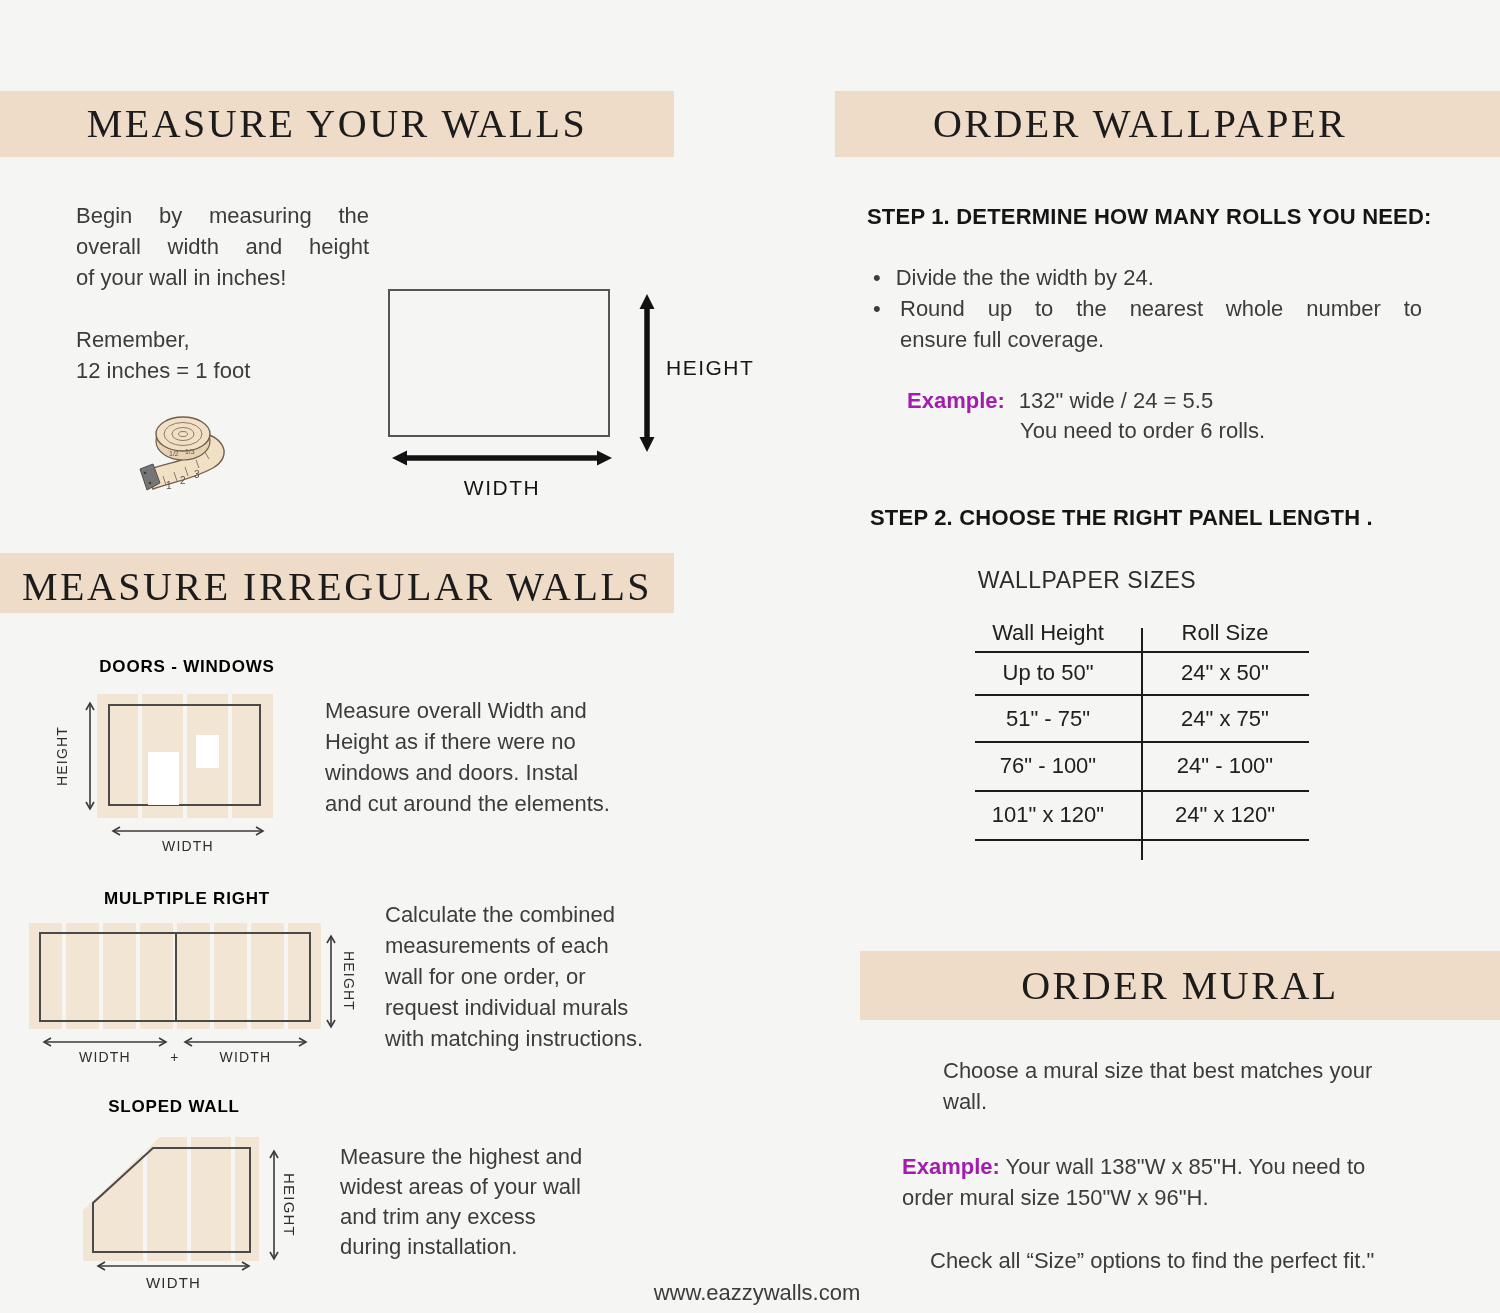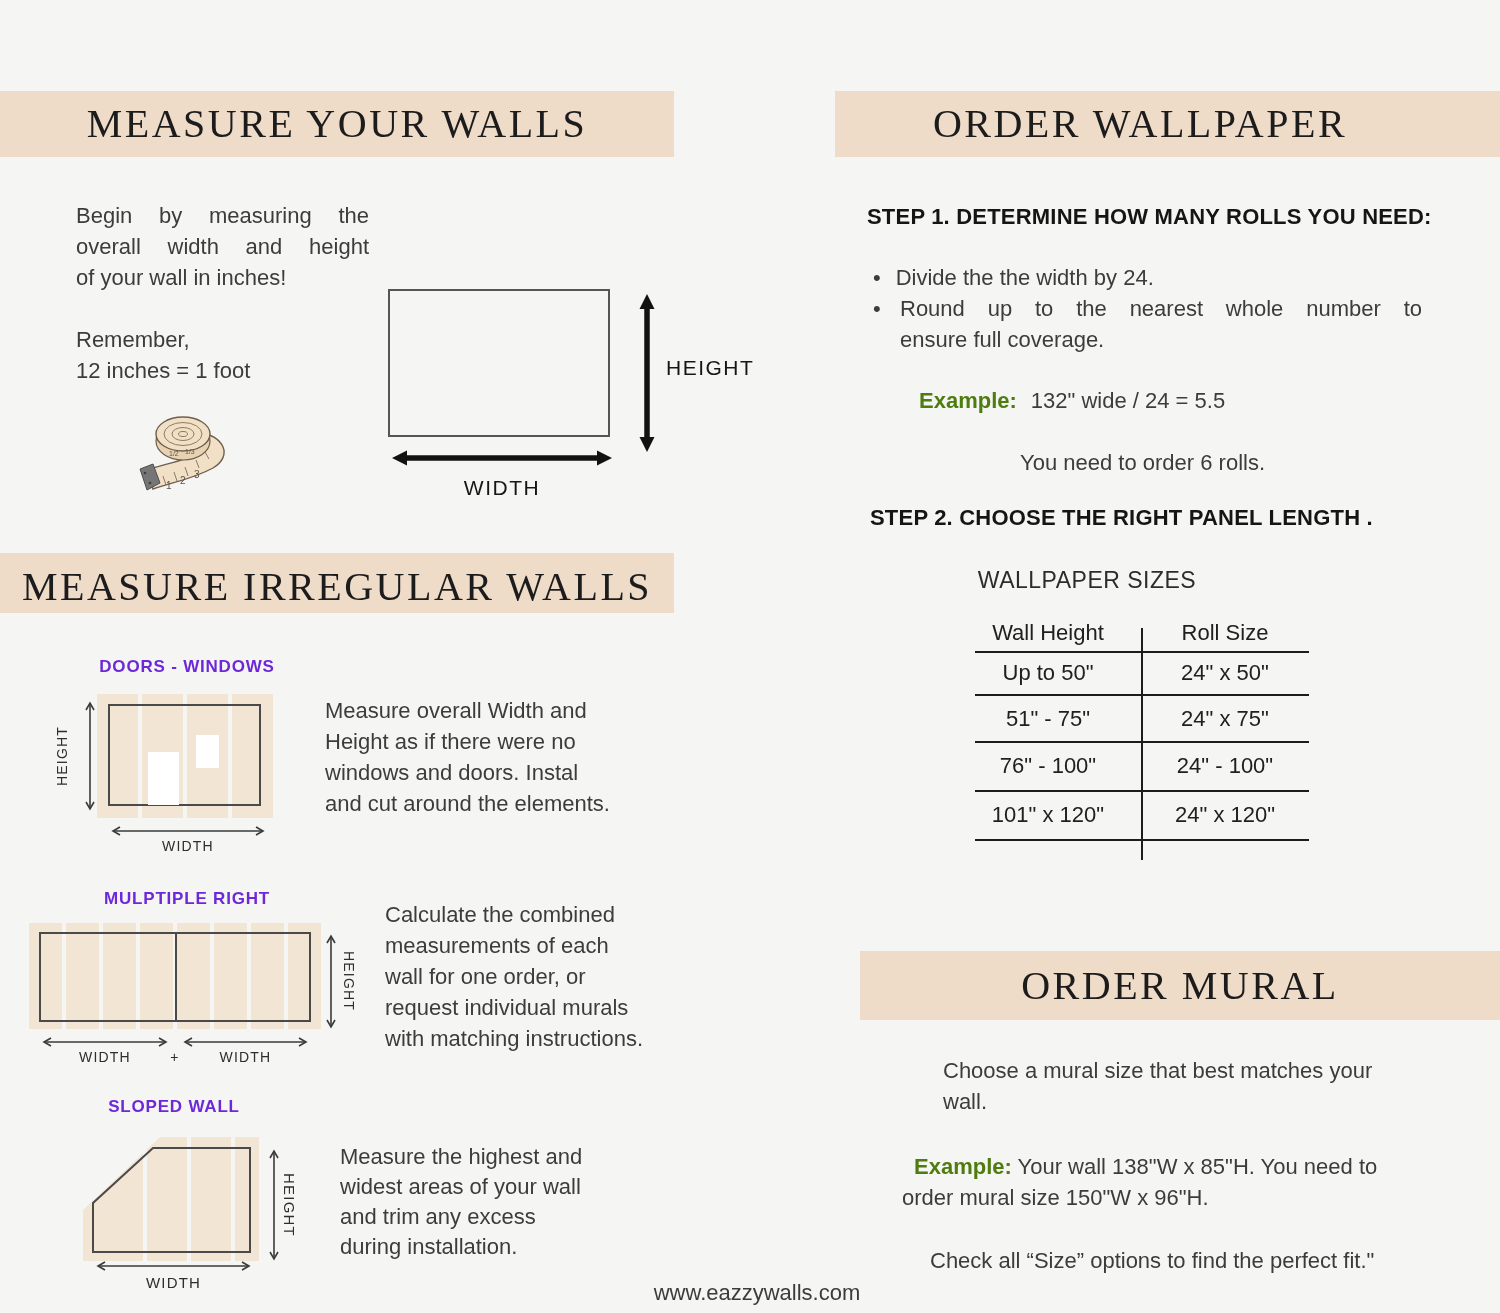--- a/index.html
+++ b/index.html
@@ -5,37 +5,37 @@
   html,body{margin:0;padding:0;}
   body{font-family:"Liberation Sans",sans-serif;background:#e9e9e9;}
   #canvas{position:relative;width:1500px;height:1313px;background:#f5f5f3;overflow:hidden;margin:0 auto;}
   .abs{position:absolute;}
   .banner{background:#eedbc8;}
   .banner-title{font-family:"Liberation Serif","DejaVu Serif",serif;font-size:40px;letter-spacing:2.5px;
     color:#1c1c1c;text-align:center;white-space:nowrap;font-weight:400;}
   .body-txt{font-size:22px;line-height:31px;color:#3c3c3c;}
   .line{white-space:nowrap;}
   .jline{text-align:justify;text-align-last:justify;white-space:normal;}
-  .bold-label{font-weight:bold;font-size:17px;letter-spacing:0.8px;color:#6d28d9;text-align:center;white-space:nowrap;}
+  .bold-label{font-weight:bold;font-size:17px;letter-spacing:0.8px;color:#000000;text-align:center;white-space:nowrap;}
   .step-head{font-weight:bold;font-size:22px;color:#151515;white-space:nowrap;letter-spacing:0.2px;}
   .small-dim{font-size:14px;letter-spacing:1.2px;color:#2e2e2e;text-align:center;white-space:nowrap;}
   .vlabel{position:absolute;font-size:14px;letter-spacing:1.2px;color:#2e2e2e;white-space:nowrap;}
   .vlabel.ccw{transform:translate(-50%,-50%) rotate(-90deg);}
   .vlabel.cw{transform:translate(-50%,-50%) rotate(90deg);}
   .dim-big{font-size:21px;letter-spacing:1.5px;color:#161616;white-space:nowrap;}
   .stripes-4{background:repeating-linear-gradient(to right,#f3e5d4 0px,#f3e5d4 41px,#f5f5f3 41px,#f5f5f3 45px);}
   .stripes-8{background:repeating-linear-gradient(to right,#f3e5d4 0px,#f3e5d4 33px,#f5f5f3 33px,#f5f5f3 37px);}
   .wall-outline{border:2px solid #4a4a4a;box-sizing:border-box;background:transparent;}
   .white-block{background:#ffffff;}
   .tbl-line{background:#1c1c1c;}
   .tbl-cellrow{display:flex;width:354px;}
   .tbl-cell{font-size:22px;color:#202020;text-align:center;white-space:nowrap;}
   .tbl-cell.c1{width:186px;}
   .tbl-cell.c2{width:168px;}
-  .ex-bold{font-weight:bold;color:#4d7c0f;margin-left:12px;}
+  .ex-bold{font-weight:bold;color:#a21caf;}
   svg{display:block;}
 </style>
 </head>
 <body>
 
 <div id="canvas">
 
   <div class="abs banner" style="left:0;top:91;left:0px;top:91px;width:674px;height:66px;">
     <div class="banner-title" style="line-height:66px;">MEASURE YOUR WALLS</div>
   </div>
@@ -229,21 +229,21 @@
       <div class="jline">Round up to the nearest whole number to</div>
       <div class="line">ensure full coverage.</div>
     </div>
   </div>
 
   <div class="abs body-txt" style="left:907px;top:385px;">
     <div class="line">
       <span class="ex-bold">Example:</span><span style="margin-left:14px;">132" wide / 24 = 5.5</span>
     </div>
   </div>
-  <div class="abs body-txt line" style="left:1020px;top:415px;margin-top:32px;">You need to order 6 rolls.</div>
+  <div class="abs body-txt line" style="left:1020px;top:415px;">You need to order 6 rolls.</div>
 
   <div class="abs step-head" style="left:870px;top:505px;">STEP 2. CHOOSE THE RIGHT PANEL LENGTH .</div>
 
   <div class="abs" style="left:957px;top:567px;width:260px;text-align:center;font-size:23px;color:#2c2c2c;letter-spacing:0.5px;white-space:nowrap;">WALLPAPER SIZES</div>
 
   <div class="abs" style="left:955px;top:620px;width:354px;height:240px;">
     <div class="abs tbl-cellrow" style="left:0px;top:0px;">
       <div class="tbl-cell c1">Wall Height</div>
       <div class="tbl-cell c2">Roll Size</div>
     </div>

